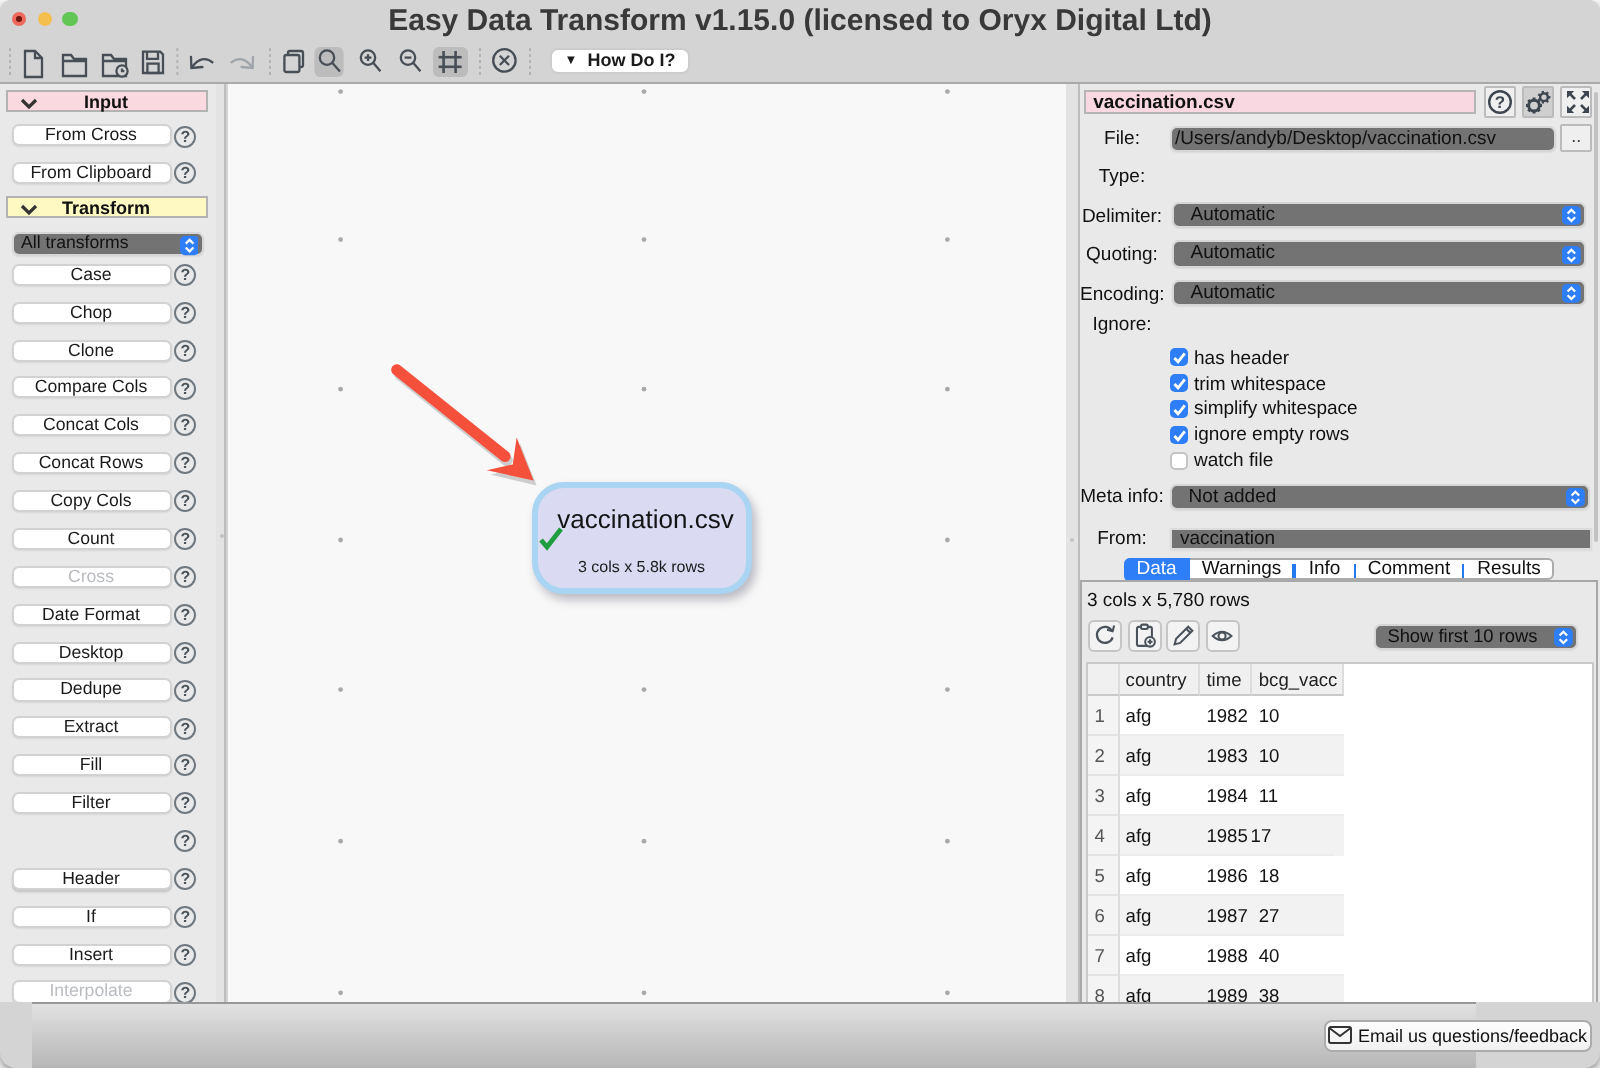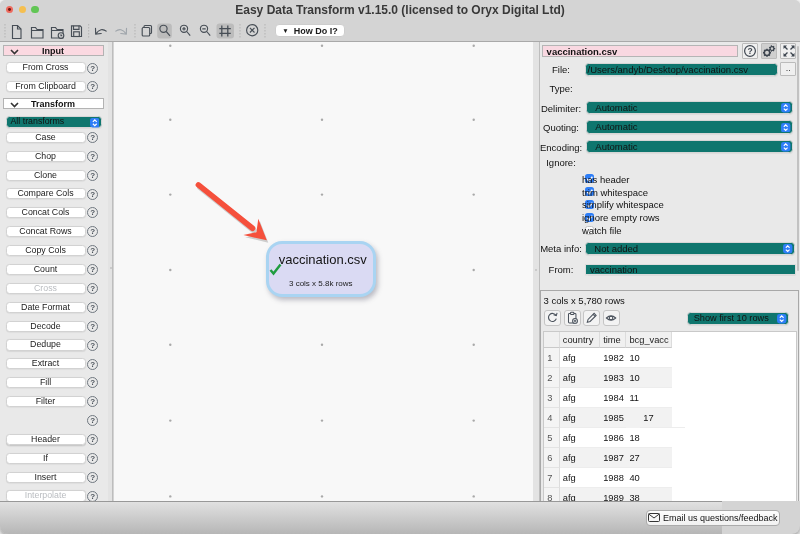--- a/index.html
+++ b/index.html
@@ -3,21 +3,21 @@
 <meta charset="utf-8">
 <style>
 html,body{margin:0;padding:0;background:#fff;}
 *{box-sizing:border-box;}
 #win{position:relative;width:800px;height:534px;overflow:hidden;
   font-family:"Liberation Sans",sans-serif;border-radius:6px 6px 8px 8px;
   box-shadow:0 2px 6px rgba(0,0,0,0.5);background:#d4d4d4;}
 
 #titlebar{position:absolute;left:0;top:0;width:800px;height:22px;background:#d4d4d4;}
 .tl{position:absolute;top:5.7px;width:7.4px;height:7.4px;border-radius:50%;}
-#title{position:absolute;left:0;top:0;width:800px;text-align:center;font-size:12px;letter-spacing:-0.2px;
+#title{position:absolute;left:0;top:0;width:800px;text-align:center;font-size:15px;letter-spacing:-0.2px;
   font-weight:bold;color:#393939;line-height:21px;letter-spacing:0;}
 #toolbar{position:absolute;left:0;top:22px;width:800px;height:20px;background:#d4d4d4;
   border-bottom:1px solid #a9a9a9;}
 #howdoi{position:absolute;left:275px;top:2px;width:70px;height:12.5px;background:#fff;
   border-radius:4px;border:1px solid #cdcdcd;font-size:9px;font-weight:bold;color:#1a1a1a;
   text-align:center;line-height:11px;}
 
 #sidebar{position:absolute;left:0;top:42px;width:108px;height:459px;background:#e9e9e9;overflow:hidden;}
 #lsplit{position:absolute;left:108px;top:42px;width:5px;height:459px;background:#e3e3e3;border-right:1px solid #bdbdbd;}
 #rsplit{position:absolute;left:533px;top:42px;width:6.5px;height:459px;background:#e3e3e3;border-right:1px solid #bdbdbd;}
@@ -35,42 +35,42 @@
 #node{position:absolute;left:151.5px;top:199.4px;width:110.5px;height:56px;background:#dadaf3;
   border:3.8px solid #a9d4f2;border-radius:16px;box-shadow:2px 3px 5px rgba(110,110,130,0.45);}
 #node .t1{position:absolute;left:2px;top:7.5px;width:100%;text-align:center;font-size:13px;color:#141414;}
 #node .t2{position:absolute;left:0;top:34.5px;width:100%;text-align:center;font-size:8px;color:#1c1c1c;}
 
 #panel{position:absolute;left:540px;top:42px;width:260px;height:459px;background:#e9e9e9;overflow:hidden;font-size:9.5px;}
 #ptitle{position:absolute;left:1.6px;top:2.6px;width:196px;height:12.6px;background:#f9d8e1;
   border:1px solid #b5b5b5;font-weight:bold;font-size:9.5px;color:#111;line-height:11px;padding-left:4px;}
 .sqbtn{position:absolute;width:16.2px;height:16.2px;border:1px solid #bbb;background:#efefef;border-radius:1px;top:0.7px;}
 .lbl{position:absolute;left:0;width:42px;text-align:center;color:#111;}
-.field{position:absolute;background:#0f766e;border:1px solid #d6d6d6;border-radius:3.5px;color:#111;
+.field{position:absolute;background:#737373;border:1px solid #d6d6d6;border-radius:3.5px;color:#111;
   padding-left:4px;box-shadow:0 0.5px 1px rgba(0,0,0,0.06);}
 .cb{position:absolute;left:44.5px;width:9.6px;height:9.6px;border-radius:2.5px;background:#2e7ef7;}
 .cb.off{background:#fff;border:1px solid #c4c4c4;}
-.cblbl{position:absolute;left:42px;color:#111;text-align:right;}
+.cblbl{position:absolute;left:57px;color:#111;text-align:right;}
 
 #tabs{position:absolute;left:21.5px;top:236.8px;width:215.5px;height:11.7px;background:#fff;
   border:1px solid #ababab;border-radius:3px;}
 .tabtxt{position:absolute;top:0;font-size:9.5px;color:#111;text-align:center;line-height:10.5px;}
 .tsep{position:absolute;top:1.8px;width:1.8px;height:7.4px;background:#2579f1;}
 #pane{position:absolute;left:-0.5px;top:248px;width:259.5px;height:212px;border:1px solid #a8a8a8;border-bottom:none;}
 
 #tbl{position:absolute;left:2.8px;top:39.5px;width:254px;height:172px;background:#fff;
   border:1px solid #c9c9c9;overflow:hidden;font-size:9.3px;color:#131313;}
 .hd{position:absolute;top:0;height:16px;background:#f0f0f0;border-right:1px solid #dcdcdc;
   border-bottom:1px solid #c9c9c9;line-height:16px;padding-left:3px;color:#222;}
 .rn{position:absolute;left:0;width:15.5px;background:#f4f4f4;border-right:1px solid #dcdcdc;
   border-bottom:1px solid #e3e3e3;color:#555;padding-left:3px;}
 .cell{position:absolute;border-bottom:1px solid #ededed;padding-left:3px;}
 .rowband{position:absolute;left:0;width:128px;height:20px;}
 
-#statusbar{position:absolute;left:0;top:501px;width:722px;height:33px;
+#statusbar{position:absolute;left:16px;top:501px;width:722px;height:33px;
   background:linear-gradient(#e1e1e1,#b6b6b6);border-top:1px solid #989898;}
 #email{position:absolute;left:646px;top:7.5px;width:133.5px;height:16.5px;
   background:linear-gradient(#fdfdfd,#f1f1f1);border:1px solid #ababab;border-radius:4px;
   font-size:9px;color:#111;text-align:center;line-height:15px;white-space:nowrap;}
 </style>
 </head>
 <body>
 <div id="win">
 <div id="titlebar">
  <div class="tl" style="left:6px;background:#ee6a5e;"></div>
@@ -138,21 +138,21 @@
 </div>
 
 <div id="sidebar">
 <div class="shead" style="top:2.6px;background:#fbd9e1;"><svg width="9" height="6" style="position:absolute;left:6px;top:3px;" viewBox="0 0 9 6">
           <path d="M1 1 l3.5 3.5 L8 1" stroke="#333" stroke-width="1.6" fill="none"></path>
         </svg>Input</div>
 <div class="btn" style="top:20.3px;">From Cross</div>
       <div class="q" style="top:20.5px;">?</div>
 <div class="btn" style="top:39px;">From Clipboard</div>
       <div class="q" style="top:39.2px;">?</div>
-<div class="shead" style="top:55.5px;background:#ffffff;"><svg width="9" height="6" style="position:absolute;left:6px;top:3px;" viewBox="0 0 9 6">
+<div class="shead" style="top:55.5px;background:#fef9c3;"><svg width="9" height="6" style="position:absolute;left:6px;top:3px;" viewBox="0 0 9 6">
           <path d="M1 1 l3.5 3.5 L8 1" stroke="#333" stroke-width="1.6" fill="none"></path>
         </svg>Transform</div>
 <div class="field" style="left:5.5px;top:74.4px;width:96px;height:11.6px;font-size:8.8px;line-height:9.8px;border-radius:3.5px;">All transforms
 <svg width="9.6" height="9.6" viewBox="0 0 10 10" style="position:absolute;right:1.2px;top:0.6px;">
           <rect x="0" y="0" width="10" height="10" rx="2.6" fill="#2e7ef7"></rect>
           <path d="M3 4 l2 -2 l2 2" stroke="#fff" stroke-width="1.2" fill="none"></path>
           <path d="M3 6 l2 2 l2 -2" stroke="#fff" stroke-width="1.2" fill="none"></path>
         </svg></div>
 <div class="btn" style="top:89.7px;">Case</div>
       <div class="q" style="top:89.9px;">?</div>
@@ -167,21 +167,21 @@
 <div class="btn" style="top:184.1px;">Concat Rows</div>
       <div class="q" style="top:184.3px;">?</div>
 <div class="btn" style="top:203.0px;">Copy Cols</div>
       <div class="q" style="top:203.2px;">?</div>
 <div class="btn" style="top:221.9px;">Count</div>
       <div class="q" style="top:222.1px;">?</div>
 <div class="btn dis" style="top:240.7px;">Cross</div>
       <div class="q" style="top:240.9px;">?</div>
 <div class="btn" style="top:259.6px;">Date Format</div>
       <div class="q" style="top:259.8px;">?</div>
-<div class="btn" style="top:278.5px;">Decode</div>
+<div class="btn" style="top:278.5px;">Desktop</div>
       <div class="q" style="top:278.7px;">?</div>
 <div class="btn" style="top:297.4px;">Dedupe</div>
       <div class="q" style="top:297.6px;">?</div>
 <div class="btn" style="top:316.3px;">Extract</div>
       <div class="q" style="top:316.5px;">?</div>
 <div class="btn" style="top:335.1px;">Fill</div>
       <div class="q" style="top:335.3px;">?</div>
 <div class="btn" style="top:354.0px;">Filter</div>
       <div class="q" style="top:354.2px;">?</div>
 <div class="btn" style="top:393px;text-align:center;">Gather</div>
@@ -338,20 +338,31 @@
 <div class="cb off" style="top:183.6px;"></div>
 <div class="cblbl" style="top:183.4px;">watch file</div>
 <div class="lbl" style="top:201.4px;">Meta info:</div>
 <div class="field" style="left:45.3px;top:199.8px;width:210px;height:13.2px;line-height:11.7px;padding-left:8px;">Not added<svg width="9.4" height="9.4" viewBox="0 0 10 10" style="position:absolute;right:1.6px;top:1.6px;">
           <rect x="0" y="0" width="10" height="10" rx="2.6" fill="#2e7ef7"></rect>
           <path d="M3 4 l2 -2 l2 2" stroke="#fff" stroke-width="1.2" fill="none"></path>
           <path d="M3 6 l2 2 l2 -2" stroke="#fff" stroke-width="1.2" fill="none"></path>
         </svg></div>
 <div class="lbl" style="top:222.3px;">From:</div>
 <div class="field" style="left:45px;top:221.5px;width:210.5px;height:11.5px;line-height:10px;border-radius:0;border-color:#dcdcdc;">vaccination</div>
+<div id="tabs">
+<div style="position:absolute;left:-0.5px;top:-0.5px;width:32.5px;height:11.7px;background:#2e7ef7;border-radius:3px 0 0 3px;"></div>
+<div class="tabtxt" style="left:-0.5px;width:32.5px;color:#fff;">Data</div>
+<div class="tabtxt" style="left:32px;width:52.5px;">Warnings</div>
+<div class="tabtxt" style="left:84.5px;width:30.5px;">Info</div>
+<div class="tabtxt" style="left:115px;width:54px;">Comment</div>
+<div class="tabtxt" style="left:169px;width:46px;">Results</div>
+<div class="tsep" style="left:83.6px;"></div>
+<div class="tsep" style="left:114.1px;"></div>
+<div class="tsep" style="left:168.1px;"></div>
+</div>
 <div id="pane">
 <div style="position:absolute;left:3px;top:4px;font-size:9.5px;color:#111;">3 cols x 5,780 rows</div>
 <div style="position:absolute;top:19px;width:17px;height:16px;background:#f3f3f3;border:1px solid #c5c5c5;border-radius:3px;left:3.7px;">
           <svg width="15" height="14" viewBox="0 0 15 15" style="position:absolute;left:0;top:0;">
             <g stroke="#4a525c" stroke-width="1.2" fill="none">
               <path d="M11.2 4.7 A4.3 4.3 0 1 0 11.6 8.2"></path>
               <path d="M8.6 4.1 l3 0.8 l0.8 -3" stroke-width="1.1"></path>
             </g>
           </svg>
         </div>
@@ -402,21 +413,21 @@
 <div class="cell" style="left:55.9px;top:36.0px;width:26.2px;height:20px;line-height:20px;">1983</div>
 <div class="cell" style="left:82.1px;top:36.0px;width:45.2px;height:20px;line-height:20px;">10</div>
 <div class="rn" style="top:56.0px;height:20px;line-height:20px;">3</div>
 <div class="cell" style="left:15.5px;top:56.0px;width:40.4px;height:20px;line-height:20px;">afg</div>
 <div class="cell" style="left:55.9px;top:56.0px;width:26.2px;height:20px;line-height:20px;">1984</div>
 <div class="cell" style="left:82.1px;top:56.0px;width:45.2px;height:20px;line-height:20px;">11</div>
 <div class="rowband" style="left:15.5px;top:76.0px;width:111.8px;background:#f2f2f2;"></div>
 <div class="rn" style="top:76.0px;height:20px;line-height:20px;">4</div>
 <div class="cell" style="left:15.5px;top:76.0px;width:40.4px;height:20px;line-height:20px;">afg</div>
 <div class="cell" style="left:55.9px;top:76.0px;width:26.2px;height:20px;line-height:20px;">1985</div>
-<div class="cell" style="left:96px;top:76.0px;width:45.2px;height:20px;line-height:20px;">17</div>
+<div class="cell" style="left:78px;top:76.0px;width:45.2px;height:20px;line-height:20px;">17</div>
 <div class="rn" style="top:96.0px;height:20px;line-height:20px;">5</div>
 <div class="cell" style="left:15.5px;top:96.0px;width:40.4px;height:20px;line-height:20px;">afg</div>
 <div class="cell" style="left:55.9px;top:96.0px;width:26.2px;height:20px;line-height:20px;">1986</div>
 <div class="cell" style="left:82.1px;top:96.0px;width:45.2px;height:20px;line-height:20px;">18</div>
 <div class="rowband" style="left:15.5px;top:116.0px;width:111.8px;background:#f2f2f2;"></div>
 <div class="rn" style="top:116.0px;height:20px;line-height:20px;">6</div>
 <div class="cell" style="left:15.5px;top:116.0px;width:40.4px;height:20px;line-height:20px;">afg</div>
 <div class="cell" style="left:55.9px;top:116.0px;width:26.2px;height:20px;line-height:20px;">1987</div>
 <div class="cell" style="left:82.1px;top:116.0px;width:45.2px;height:20px;line-height:20px;">27</div>
 <div class="rn" style="top:136.0px;height:20px;line-height:20px;">7</div>

